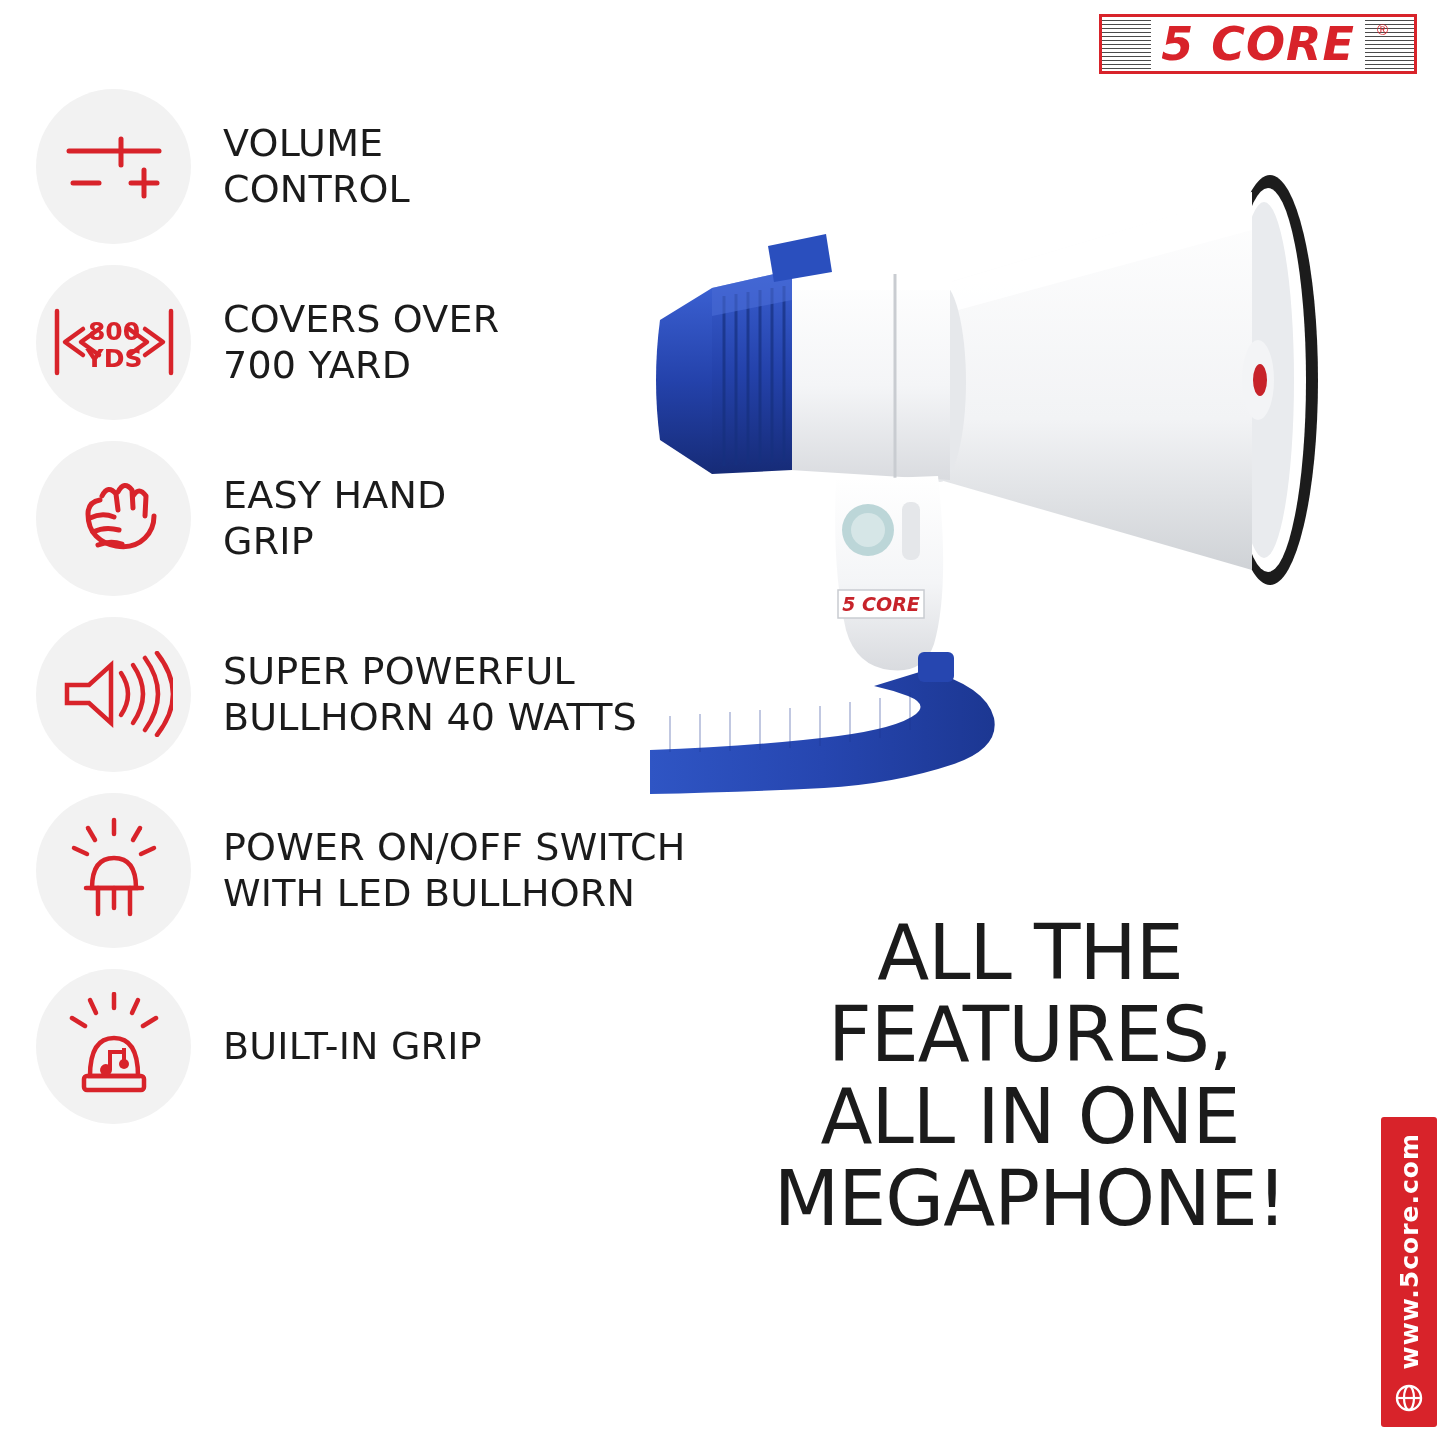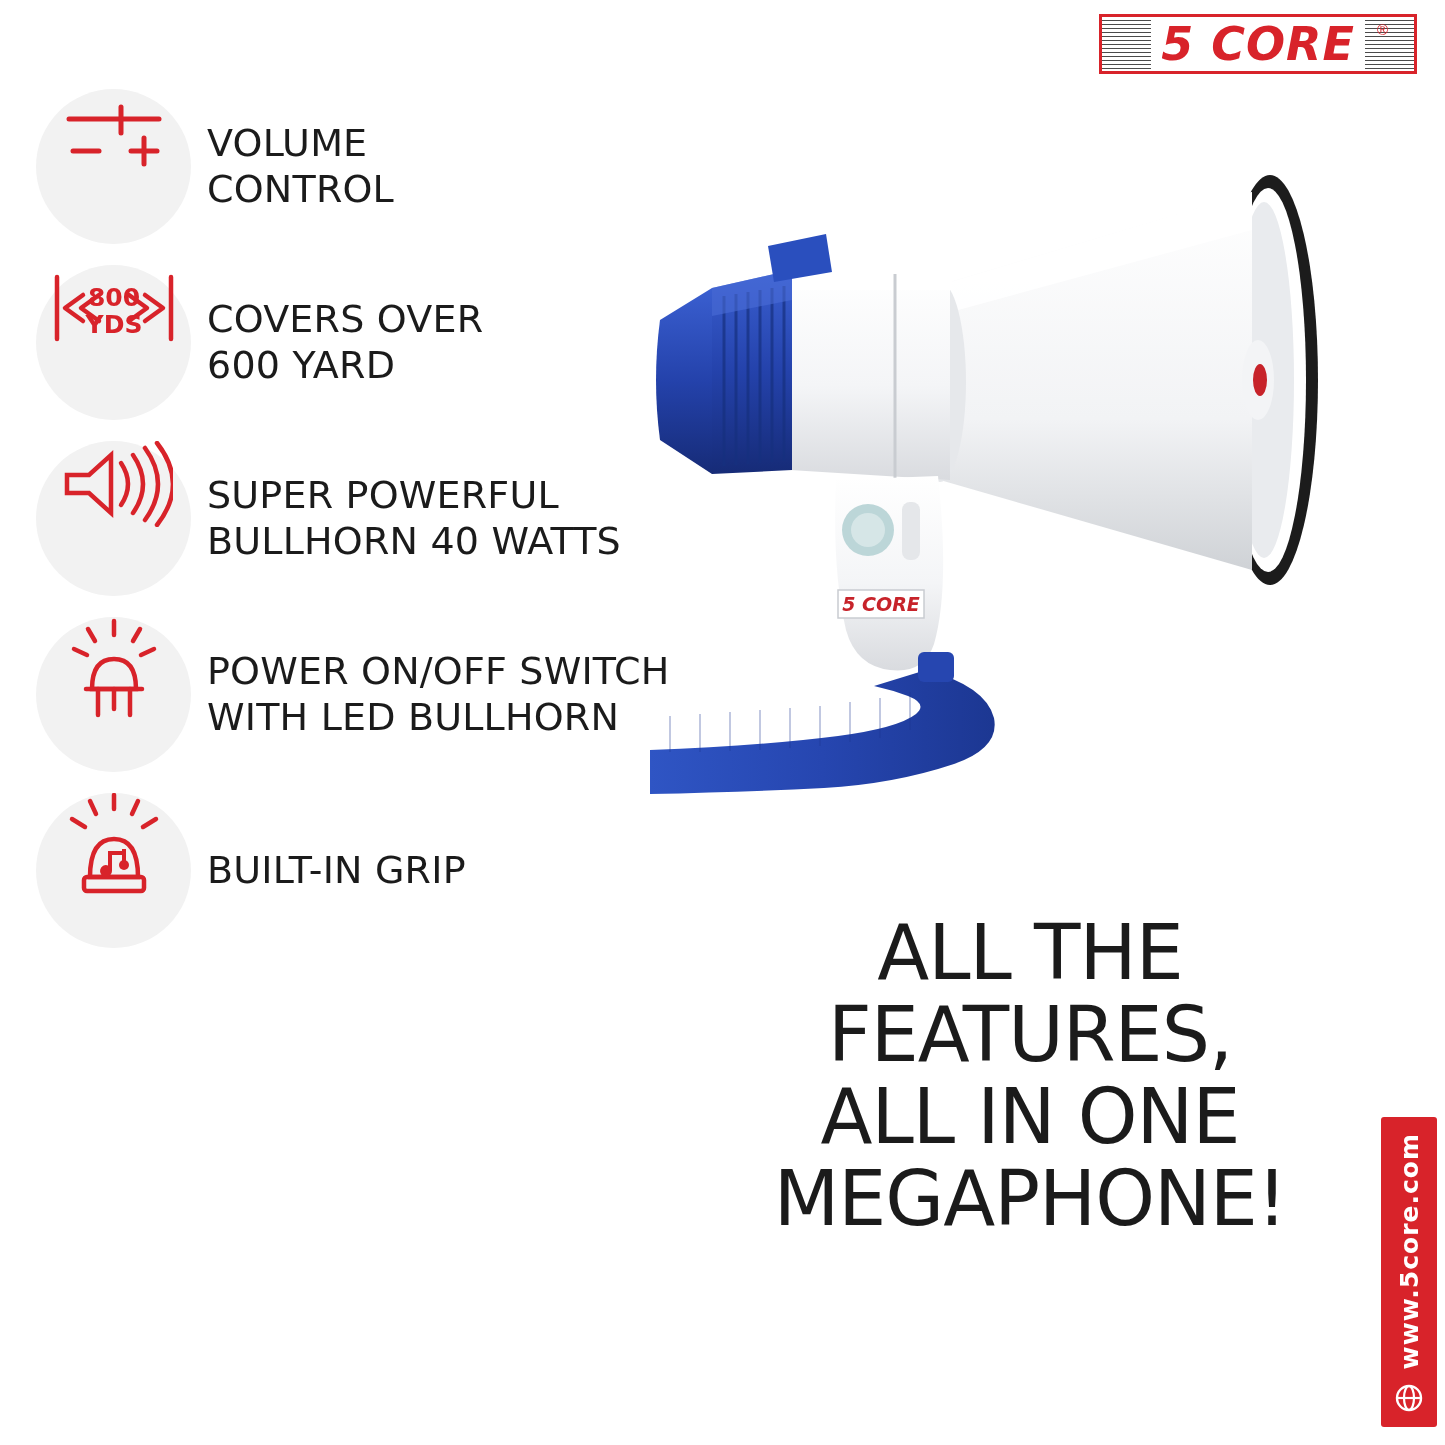--- a/index.html
+++ b/index.html
@@ -79,26 +79,26 @@
     align-items: center;
     height: 176px;
   }
   .feature-icon {
     flex: 0 0 auto;
     width: 155px;
     height: 155px;
     border-radius: 50%;
     background: #f2f2f2;
     display: flex;
-    align-items: flex-start;
+    align-items: center;
     justify-content: center;
   }
   .feature-icon svg { display: block; }
   .feature-label {
-    margin-left: 16px;
+    margin-left: 32px;
     font-size: 38px;
     line-height: 1.22;
     color: #1b1b1b;
     font-family: "DejaVu Sans", sans-serif;
     letter-spacing: .2px;
     max-width: 560px;
     white-space: pre-line;
   }
 
   
@@ -194,23 +194,40 @@
             <path d="M34 30 L16 43 L34 56"></path>
             <path d="M50 30 L32 43 L50 56"></path>
             <path d="M96 30 L114 43 L96 56"></path>
             <path d="M80 30 L98 43 L80 56"></path>
           </g>
           <text x="65" y="41" text-anchor="middle" font-family="DejaVu Sans, sans-serif" font-size="25" font-weight="bold" fill="#d8232a">800</text>
           <text x="65" y="68" text-anchor="middle" font-family="DejaVu Sans, sans-serif" font-size="25" font-weight="bold" fill="#d8232a">YDS</text>
         </svg>
       </div>
       <div class="feature-label">COVERS OVER
-600 YARD</div>
-    </div>
-
+700 YARD</div>
+    </div>
+
+    <div class="feature-row">
+      <div class="feature-icon">
+        <svg width="104" height="104" viewBox="0 0 104 104">
+          <g stroke="#d8232a" stroke-width="5" fill="none" stroke-linecap="round" stroke-linejoin="round">
+            <path d="M40 30 q6 -12 14 -2 l2 16"></path>
+            <path d="M56 26 q6 -12 14 -2 l1 18"></path>
+            <path d="M71 30 q6 -10 13 0 l-1 20"></path>
+            <path d="M38 34 q-12 2 -12 14 0 14 8 22 8 8 20 10 18 3 29 -8 9 -9 9 -22"></path>
+            <path d="M28 52 q12 -6 24 -1"></path>
+            <path d="M31 66 q12 -6 26 -2"></path>
+            <path d="M36 79 q12 -5 24 -1"></path>
+          </g>
+        </svg>
+      </div>
+      <div class="feature-label">EASY HAND
+GRIP</div>
+    </div>
 
     <div class="feature-row">
       <div class="feature-icon">
         <svg width="118" height="86" viewBox="0 0 118 86">
           <g stroke="#d8232a" stroke-width="4.5" fill="none" stroke-linecap="round">
             <path d="M12 34 L12 52 L34 52 L56 72 L56 14 L34 34 Z"></path>
             <path d="M66 22 q14 21 0 42"></path>
             <path d="M78 14 q20 29 0 58"></path>
             <path d="M90 7 q26 36 0 72"></path>
             <path d="M102 2 q32 41 0 82"></path>

